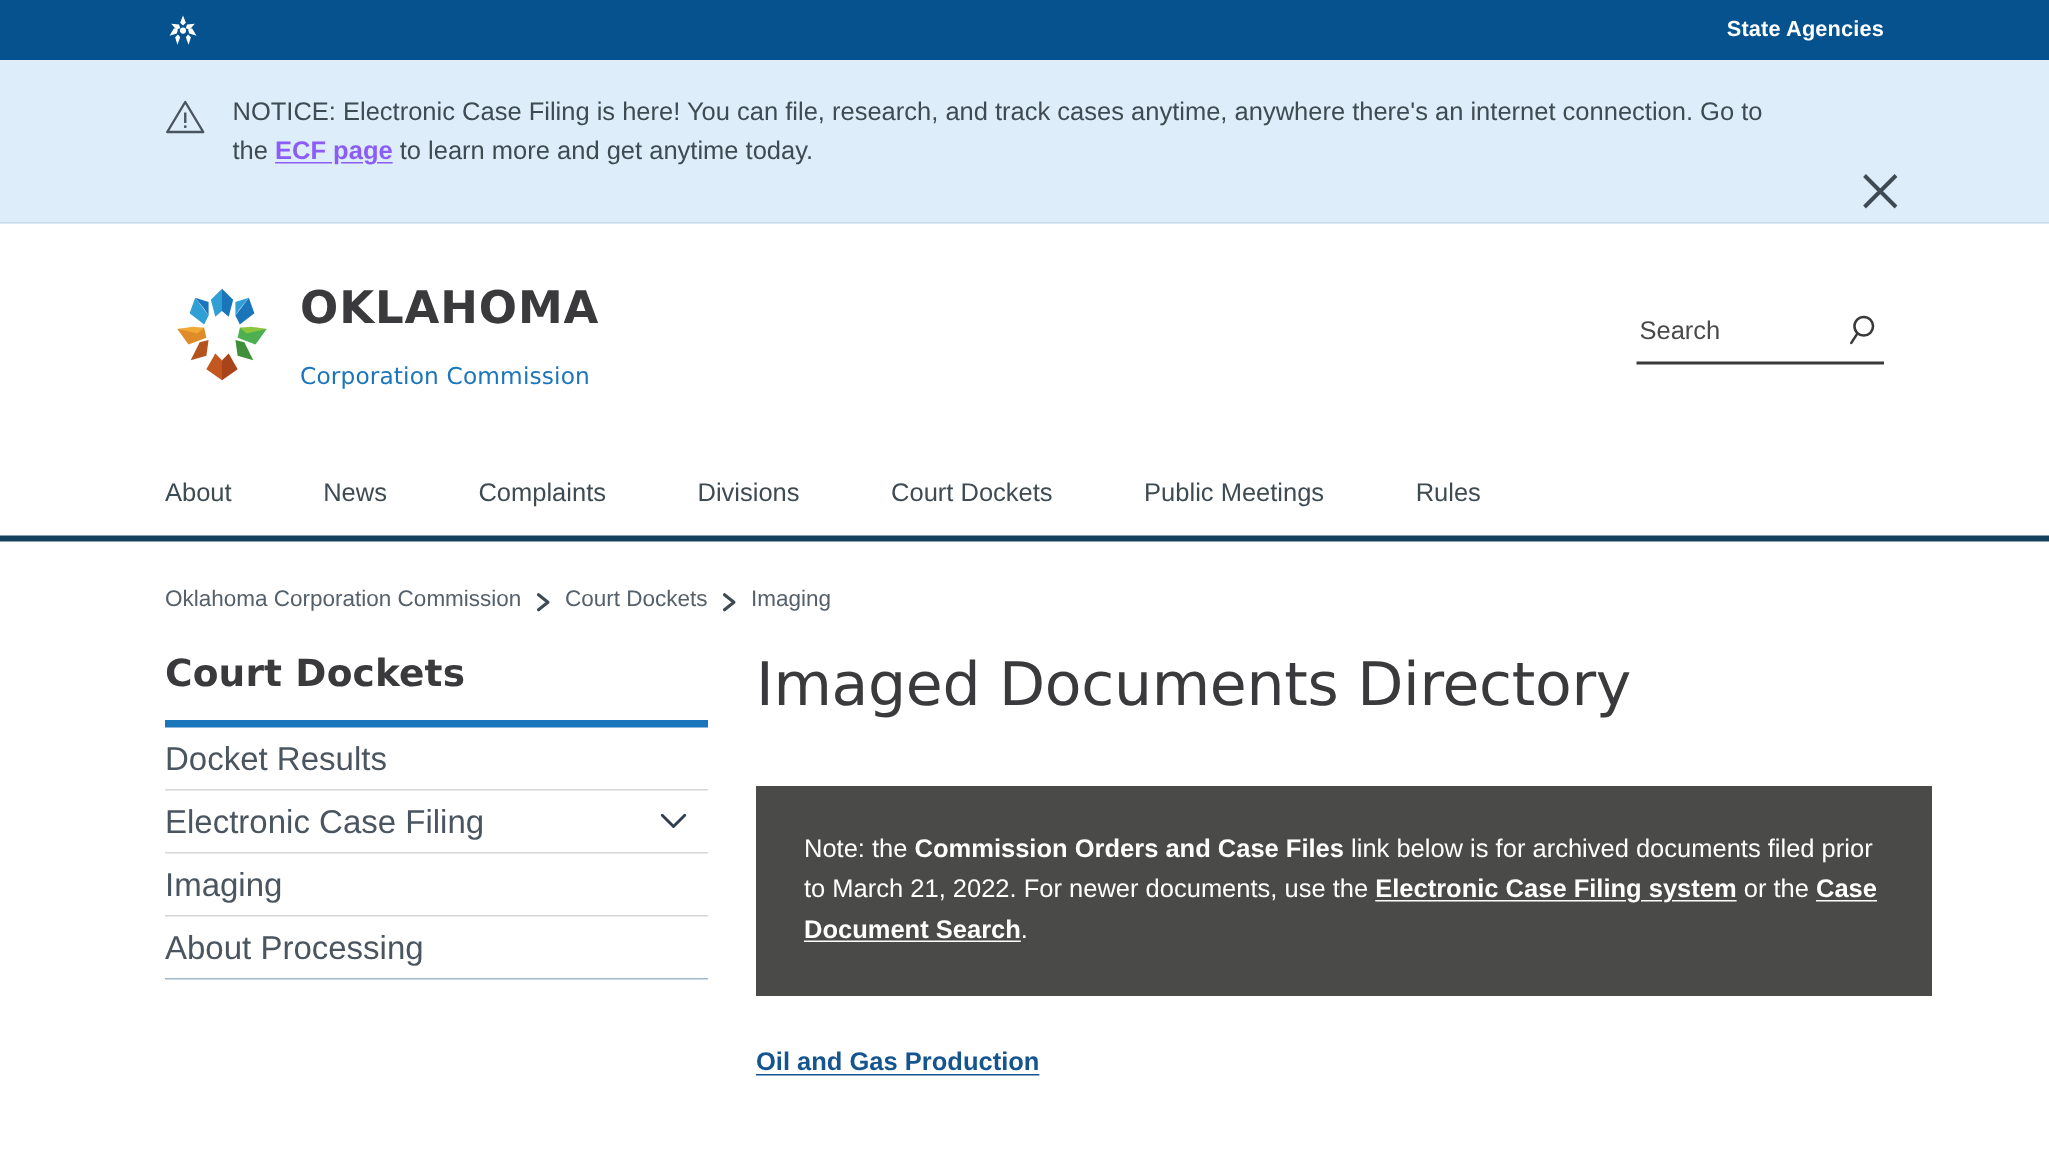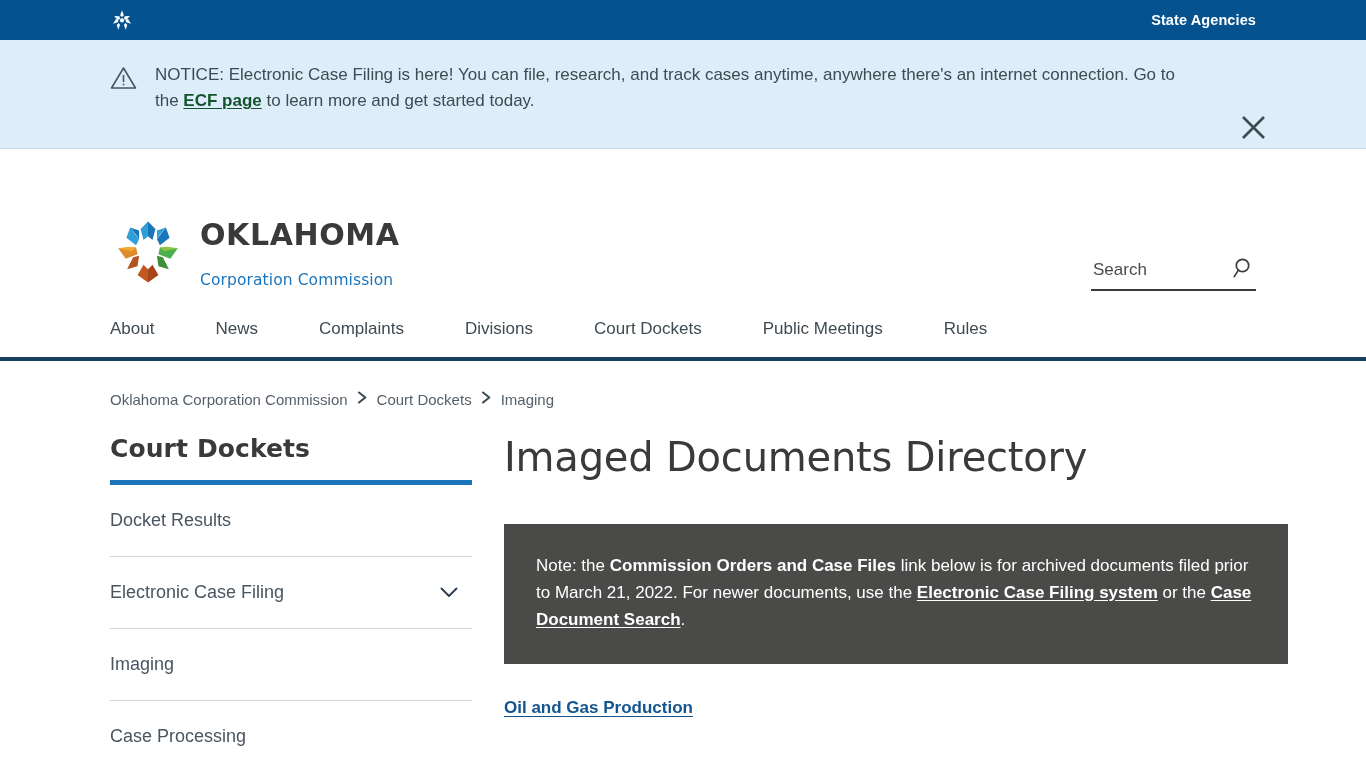--- a/index.html
+++ b/index.html
@@ -44,40 +44,40 @@
   .notice-icon { flex: 0 0 auto; margin-top: 4px; }
   .notice-text {
     margin-left: 18px;
     font-size: 17px;
     line-height: 1.55;
     color: #3e4b52;
     max-width: 1020px;
     font-family: "Liberation Sans", sans-serif;
   }
   .notice-text a {
-    color: #14532d;
+    color: #8b5cf6;
     font-weight: bold;
     text-decoration: underline;
     text-underline-offset: 2px;
   }
   .notice-close {
     position: absolute;
     right: 92px;
     top: 66px;
     width: 42px; height: 42px;
     display: flex; align-items: center; justify-content: center;
     cursor: pointer;
   }
 
   
   .masthead {
     height: 152px;
     padding: 10px 110px;
     display: flex;
-    align-items: flex-end;
+    align-items: center;
     background: #fff;
   }
   .logo-wrap { display: flex; align-items: center; gap: 14px; }
   .logo-mark { width: 76px; height: 70px; }
   .logo-type { line-height: 1; }
   .logo-ok {
     font-size: 30px;
     font-weight: bold;
     letter-spacing: .6px;
     color: #3a3a3c;
@@ -127,21 +127,21 @@
     margin-right: 46px;
     cursor: pointer;
     white-space: nowrap;
   }
   .nav-item:last-child { margin-right: 0; }
 
   
   .breadcrumb {
     padding: 30px 114px 0 110px;
     display: flex;
-    align-items: flex-start;
+    align-items: flex-end;
     font-size: 15px;
     color: #55606a;
     gap: 9px;
   }
   .crumb { cursor: pointer; }
   .crumb.last { color: #55606a; cursor: default; }
   .crumb-sep { display: flex; align-items: center; }
 
   
   .page {
@@ -153,25 +153,25 @@
   .side-title {
     font-size: 25px;
     font-weight: bold;
     color: #3a3a3c;
     letter-spacing: .1px;
     font-family: "DejaVu Sans", sans-serif;
     padding-bottom: 17px;
   }
   .side-rule { height: 5px; background: #1b75bb; width: 362px; }
   .side-item {
-    height: 72px;
+    height: 42px;
     display: flex;
     align-items: center;
     border-bottom: 1px solid #d6d6d6;
-    font-size: 18px;
+    font-size: 22px;
     color: #4a5560;
     cursor: pointer;
     width: 362px;
     text-align: right;
   }
   .side-item.last { border-bottom: 1px solid #9fb8cc; }
   .side-chev { margin-left: auto; margin-right: 14px; display: flex; }
 
   .content { flex: 1; padding-left: 32px; min-width: 0; }
   .page-title {
@@ -234,21 +234,21 @@
 
 <div class="notice">
   <span class="notice-icon">
     <svg width="27" height="24" viewBox="0 0 27 24" aria-hidden="true">
       <path d="M13.5 2 L25.5 22 L1.5 22 Z" fill="none" stroke="#4a5560" stroke-width="1.6" stroke-linejoin="round"></path>
       <rect x="12.7" y="9" width="1.6" height="7" fill="#4a5560"></rect>
       <rect x="12.7" y="17.6" width="1.6" height="1.7" fill="#4a5560"></rect>
     </svg>
   </span>
   <div class="notice-text">
-    <span>NOTICE: Electronic Case Filing is here! You can file, research, and track cases anytime, anywhere there's an internet connection. Go to the </span><a href="#">ECF page</a><span> to learn more and get started today.</span>
+    <span>NOTICE: Electronic Case Filing is here! You can file, research, and track cases anytime, anywhere there's an internet connection. Go to the </span><a href="#">ECF page</a><span> to learn more and get anytime today.</span>
   </div>
   <div class="notice-close">
     <svg width="27" height="27" viewBox="0 0 27 27" aria-hidden="true">
       <path d="M3 3 L24 24 M24 3 L3 24" stroke="#3e4b52" stroke-width="2.6" stroke-linecap="butt"></path>
     </svg>
   </div>
 </div>
 
 <div class="masthead">
   <div class="logo-wrap">
@@ -336,21 +336,21 @@
           <path d="M1.5 1.5 L9 9 L16.5 1.5" fill="none" stroke="#2c3e50" stroke-width="1.9" stroke-linecap="round" stroke-linejoin="round"></path>
         </svg>
       </span>
     </div>
 
     <div class="side-item">
       <span>Imaging</span>
     </div>
 
     <div class="side-item last">
-      <span>Case Processing</span>
+      <span>About Processing</span>
     </div>
   </aside>
 
   <main class="content">
     <h1 class="page-title">Imaged Documents Directory</h1>
 
     <div class="note-box">
       <span>Note: the </span><b>Commission Orders and Case Files</b><span> link below is for archived documents filed prior to March 21, 2022. For newer documents, use the </span><a href="#">Electronic Case Filing system</a><span> or the </span><a href="#">Case Document Search</a><span>.</span>
     </div>
 

